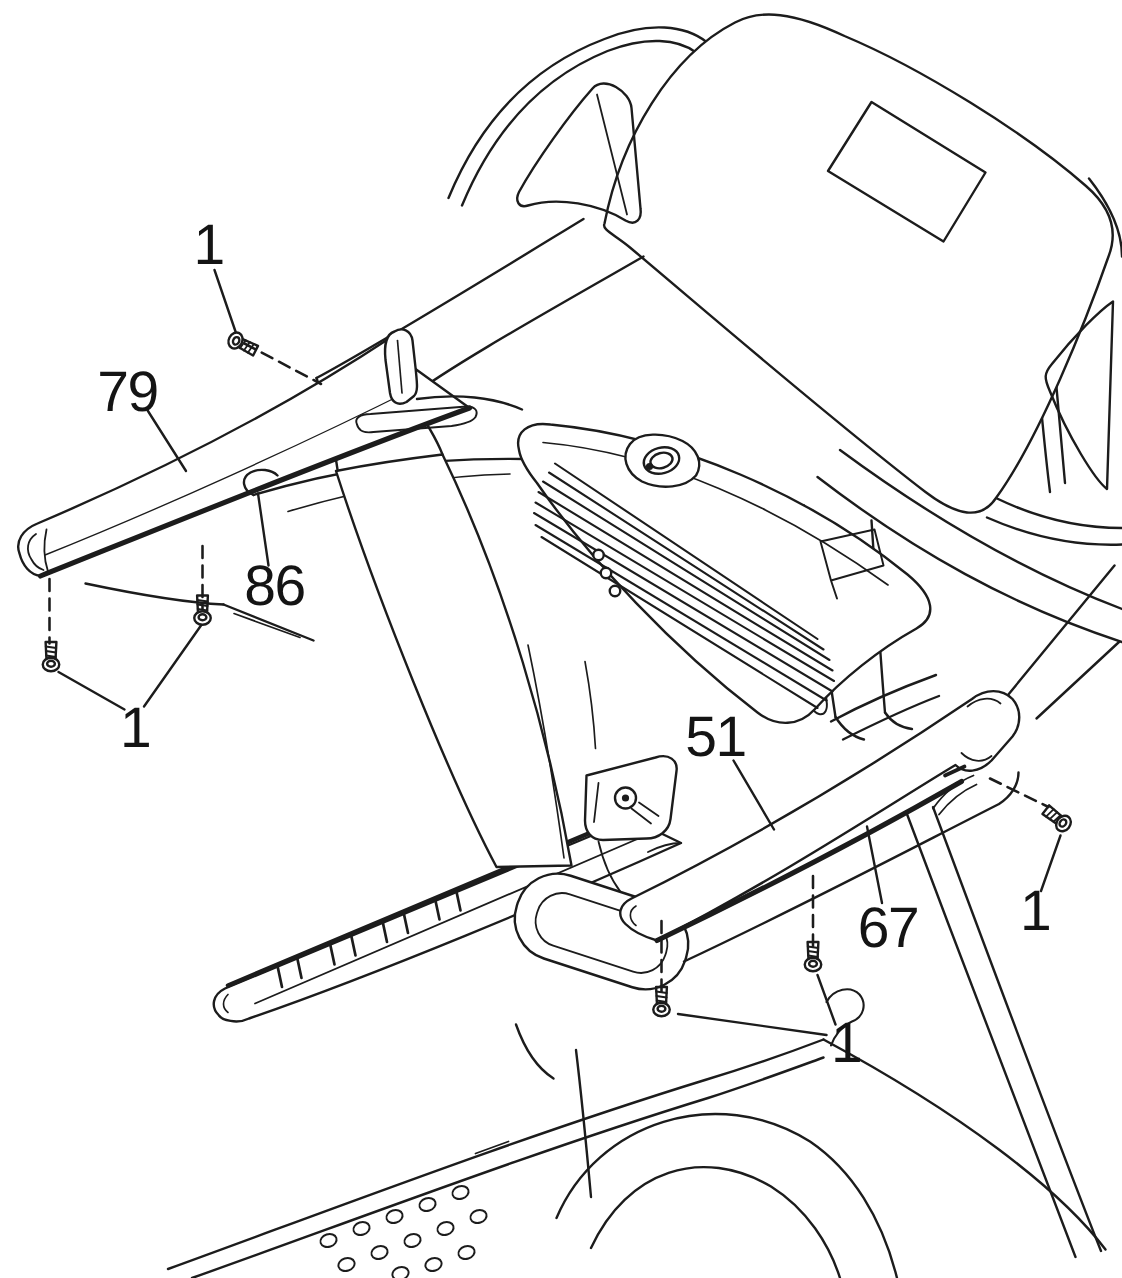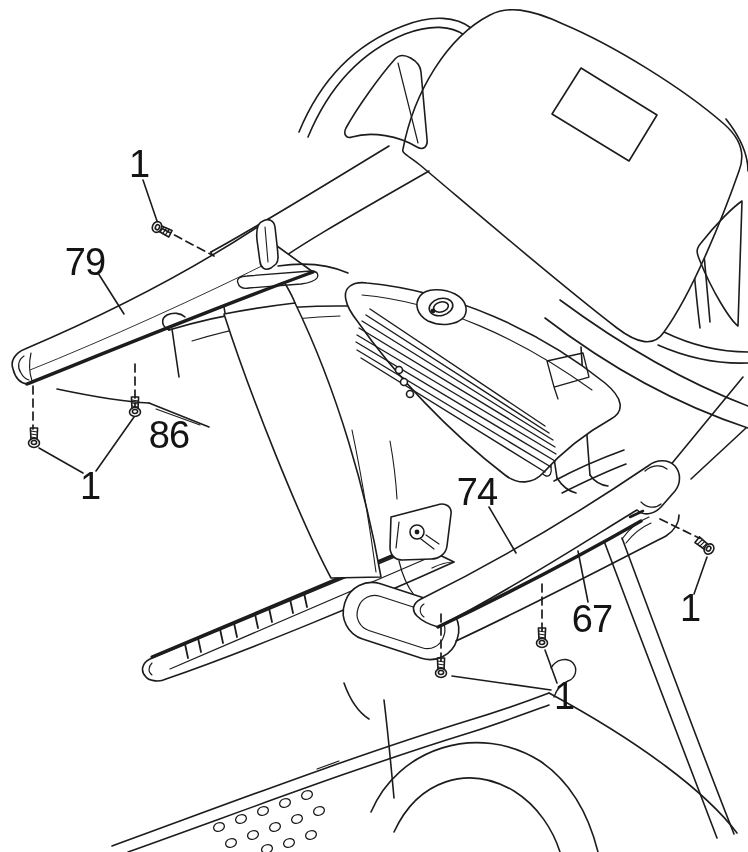--- a/index.html
+++ b/index.html
@@ -233,20 +233,20 @@
   <g>
         <use href="#screw" transform="translate(542,643)"></use>
       </g>
   <g>
         <use href="#screw" transform="translate(709,549) rotate(-52)"></use>
       </g>
 </svg>
 
   <div class="callout" style="left:139px;top:164px;">1</div>
   <div class="callout" style="left:85px;top:262px;text-align:center;">79</div>
-  <div class="callout" style="left:169px;top:391px;margin-top:44px;">86</div>
+  <div class="callout" style="left:183px;top:391px;">86</div>
   <div class="callout" style="left:90px;top:486px;">1</div>
-  <div class="callout" style="left:477px;top:492px;">74</div>
+  <div class="callout" style="left:477px;top:492px;">51</div>
   <div class="callout" style="left:592px;top:619px;">67</div>
   <div class="callout" style="left:690px;top:608px;">1</div>
   <div class="callout" style="left:564px;top:696px;">1</div>
 
 </div>
 
 </body></html>

